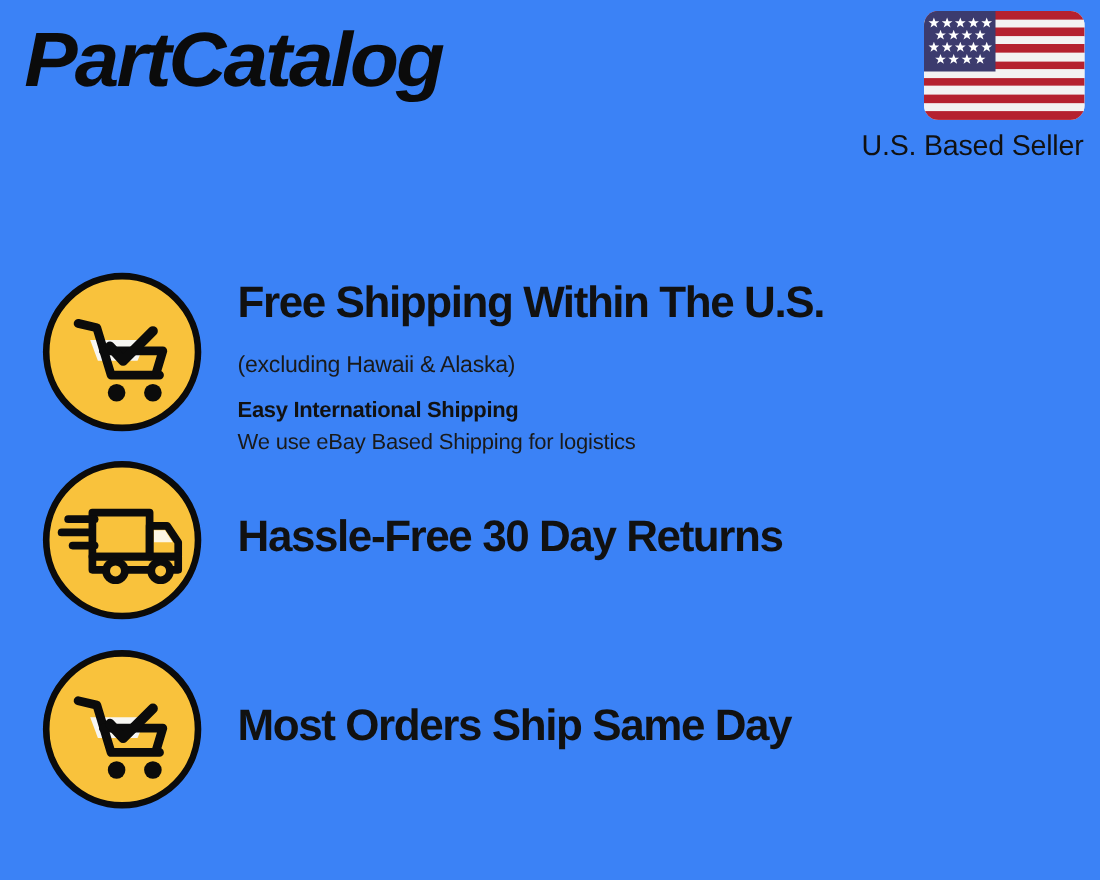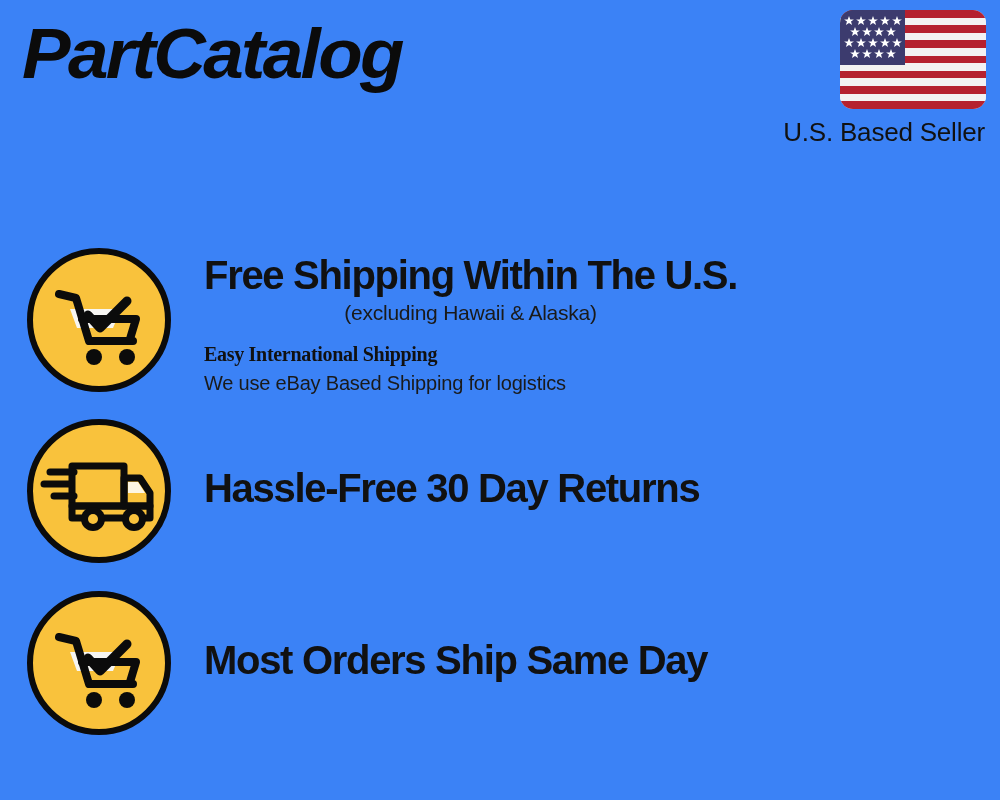--- a/index.html
+++ b/index.html
@@ -127,21 +127,21 @@
   .features {
     position: absolute;
     left: 0;
     top: 170px;
     width: 1000px;
     height: 600px;
   }
 
   .feature {
     position: absolute;
-    left: 24px;
+    left: 36px;
     display: flex;
     align-items: flex-start;
   }
   .feature-1 { top: 75px; }
   .feature-2 { top: 246px; }
   .feature-3 { top: 418px; }
 
   .icon-badge {
     flex: 0 0 auto;
     position: relative;
@@ -163,34 +163,33 @@
     font-family: "Liberation Sans", sans-serif;
     font-weight: 700;
     font-size: 40px;
     line-height: 48px;
     letter-spacing: -1.3px;
     color: #111111;
     white-space: nowrap;
   }
 
   .feature-sub {
-    margin-top: 0;
+    margin-top: 19px;
     font-family: "Liberation Sans", sans-serif;
     font-weight: 400;
     font-size: 21px;
     line-height: 28px;
     letter-spacing: -0.25px;
     color: #1a1a1a;
     white-space: nowrap;
-    text-align: center;
   }
 
   .feature-sub-strong {
     margin-top: 14px;
-    font-family: Liberation Serif, serif;
+    font-family: Liberation Sans, sans-serif;
     font-weight: 700;
     font-size: 20px;
     line-height: 26px;
     letter-spacing: -0.3px;
     color: #111111;
     white-space: nowrap;
   }
 
   .feature-sub-light {
     margin-top: 2px;

